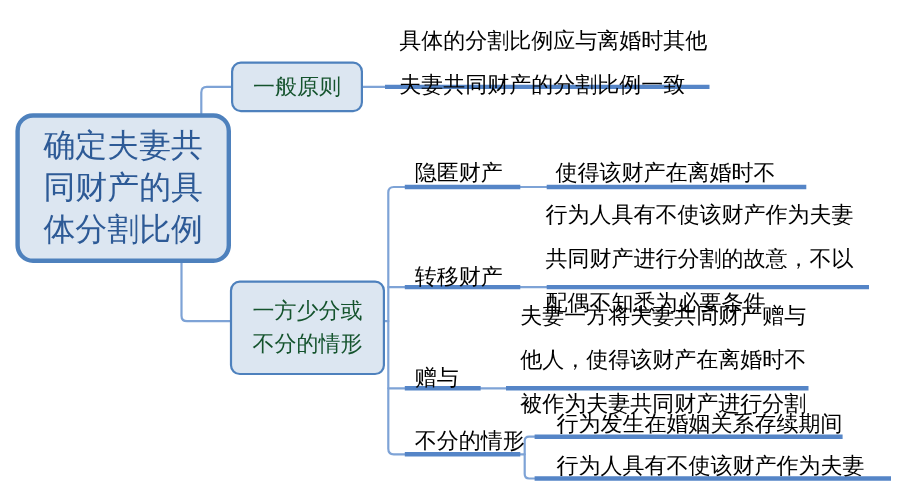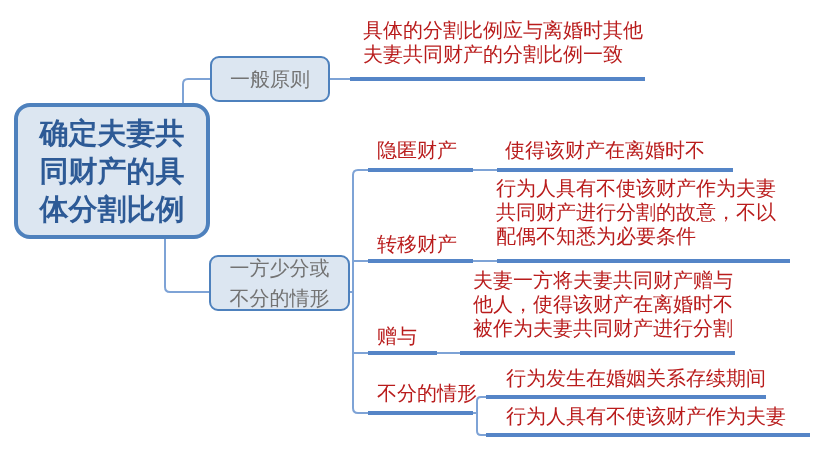--- a/index.html
+++ b/index.html
@@ -38,55 +38,55 @@
     position: absolute;
     box-sizing: border-box;
     background: #DCE6F1;
     border: 2px solid #4E81BD;
     border-radius: 9px;
     display: flex;
     align-items: center;
     justify-content: center;
     text-align: center;
     white-space: pre-line;
-    color: #737373;
+    color: #14532d;
   }
   .node.root {
     left: 14px;
     top: 103px;
     width: 196px;
     height: 136px;
     border-width: 4px;
     border-radius: 16px;
     font-size: 29px;
-    font-weight: bold;
+    font-weight: normal;
     line-height: 38px;
     color: #2D5A96;
   }
   .node.general {
     left: 210px;
     top: 56px;
     width: 120px;
     height: 46px;
     font-size: 20px;
     line-height: 26px;
   }
   .node.less {
     left: 209px;
     top: 255px;
     width: 141px;
-    height: 56px;
+    height: 86px;
     font-size: 20px;
     line-height: 30px;
   }
   .topic {
     position: absolute;
     font-size: 20px;
-    line-height: 24px;
-    color: #b91c1c;
+    line-height: 40px;
+    color: #000000;
     white-space: pre-line;
   }
 </style>
 </head>
 <body>
 
 <div class="canvas">
 
   <svg class="connectors" viewBox="0 0 827 451" xmlns="http://www.w3.org/2000/svg">
 

